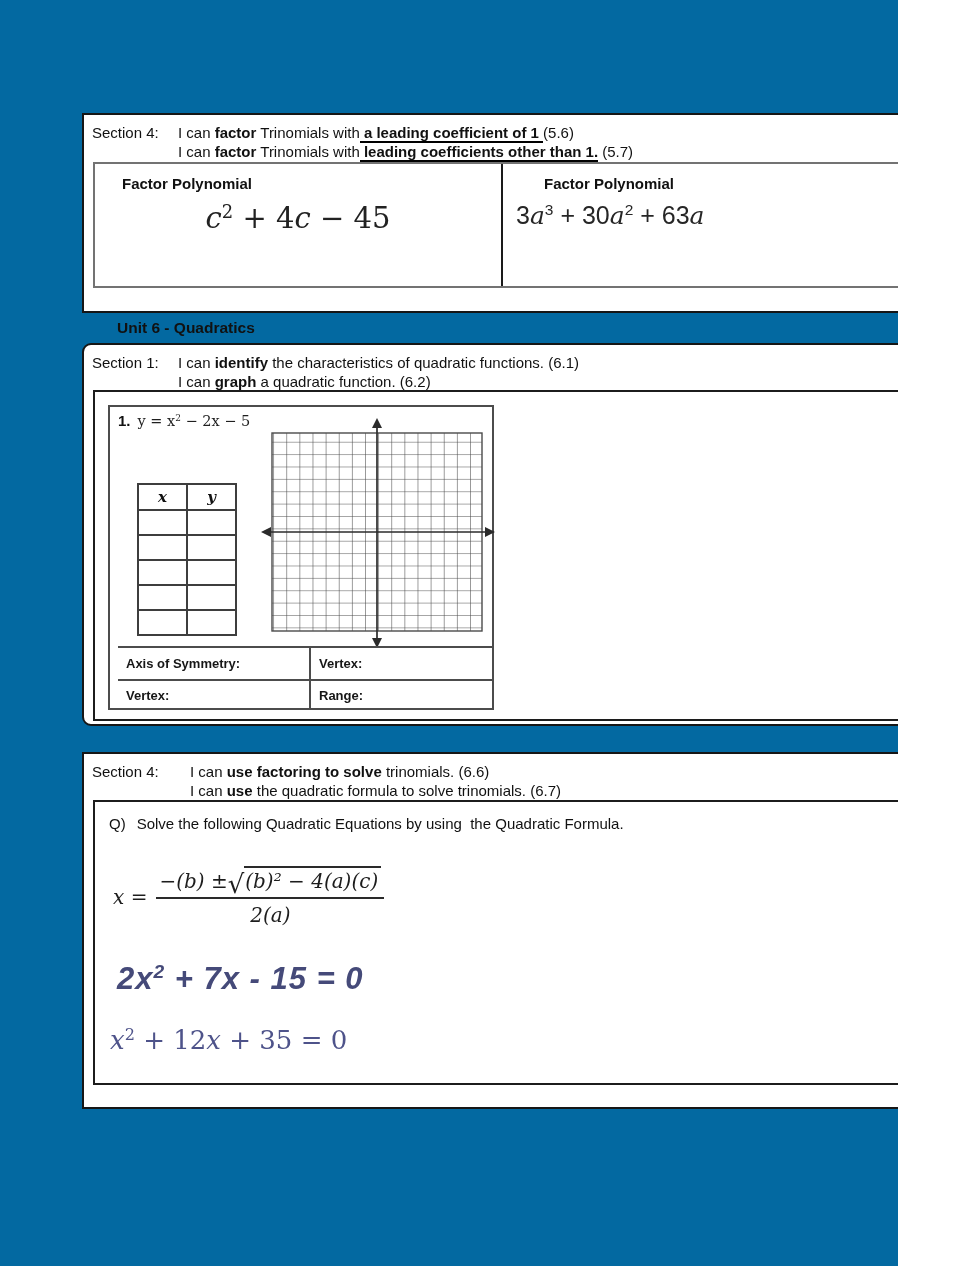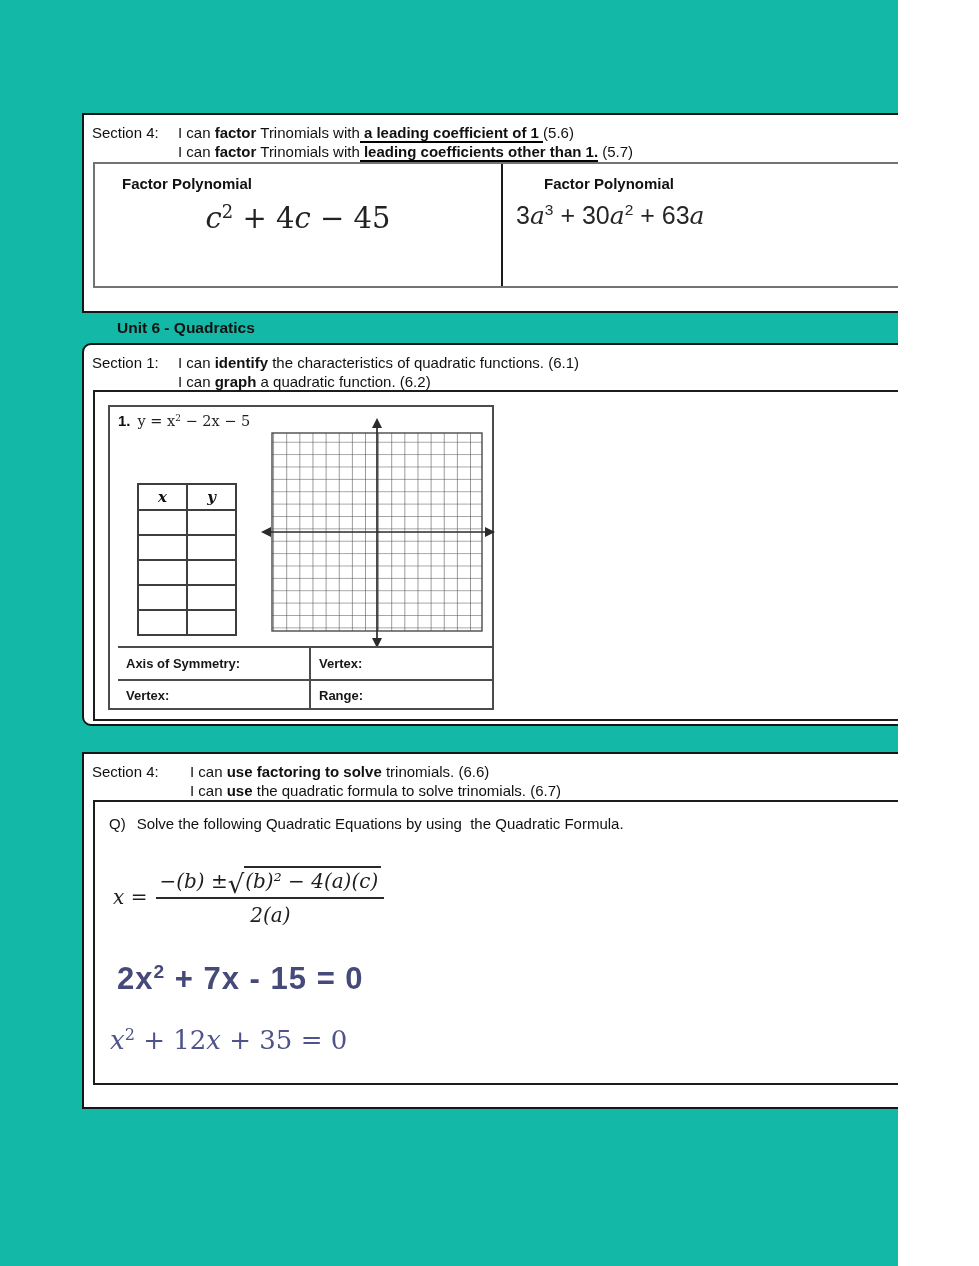--- a/index.html
+++ b/index.html
@@ -1,18 +1,18 @@
 <!DOCTYPE html>
 <html><head>
 <meta charset="utf-8">
 <style>
   * { margin:0; padding:0; box-sizing:border-box; }
   html,body { background:#ffffff; }
   body { font-family:"Liberation Sans", sans-serif; color:#111; }
-  .page { position:relative; width:898px; height:1266px; background:#14b8a6; overflow:hidden; }
+  .page { position:relative; width:898px; height:1266px; background:#0369a1; overflow:hidden; }
 
   .outer-box { position:absolute; border:2px solid #161616; background:#fff; }
   .inner-box { position:absolute; border:2px solid #1c1c1c; background:#fff; }
 
   
   .sec-row { display:flex; font-size:15px; line-height:18.5px; padding:9px 10px 0 8px; }
   .sec-label { flex:none; width:86px; }
   .sec-label.wide { width:98px; }
   .sec-lines b { font-weight:bold; }
   .u { font-weight:bold; border-bottom:2px solid #000; }
@@ -50,21 +50,21 @@
   
   .q-row { display:flex; font-size:15px; padding:13px 0 0 14px; }
   .q-label { flex:none; margin-right:11px; }
   .pre { white-space:pre-wrap; }
   .formula { display:flex; align-items:center; margin:34px 0 0 18px; font-family:"DejaVu Serif", serif; font-style:italic; font-size:20px; color:#1d1d1d; }
   .frac { display:inline-flex; flex-direction:column; text-align:center; margin-left:9px; }
   .frac .num { display:flex; align-items:flex-end; padding:0 3px 4px 3px; border-bottom:2px solid #2a2a2a; }
   .frac .den { padding-top:4px; }
   .sqrt-sign { font-style:normal; font-size:26px; line-height:20px; position:relative; top:1px; }
   .radicand { border-top:2px solid #2a2a2a; padding:1px 3px 0 1px; }
-  .eq1 { margin:34px 0 0 22px; font-weight:bold; font-size:31px; letter-spacing:1px; }
+  .eq1 { margin:34px 0 0 22px; font-weight:bold; font-size:31px; letter-spacing:1px;font-style:italic; }
   .eq2 { margin:28px 0 8px 15px; font-family:"DejaVu Serif", serif; font-size:26px; }
 </style>
 </head>
 <body>
 
 <div class="page">
 
   <div class="outer-box" style="left:82px; top:113px; width:836px; height:200px;">
     <div class="sec-row">
       <span class="sec-label">Section 4:</span>

